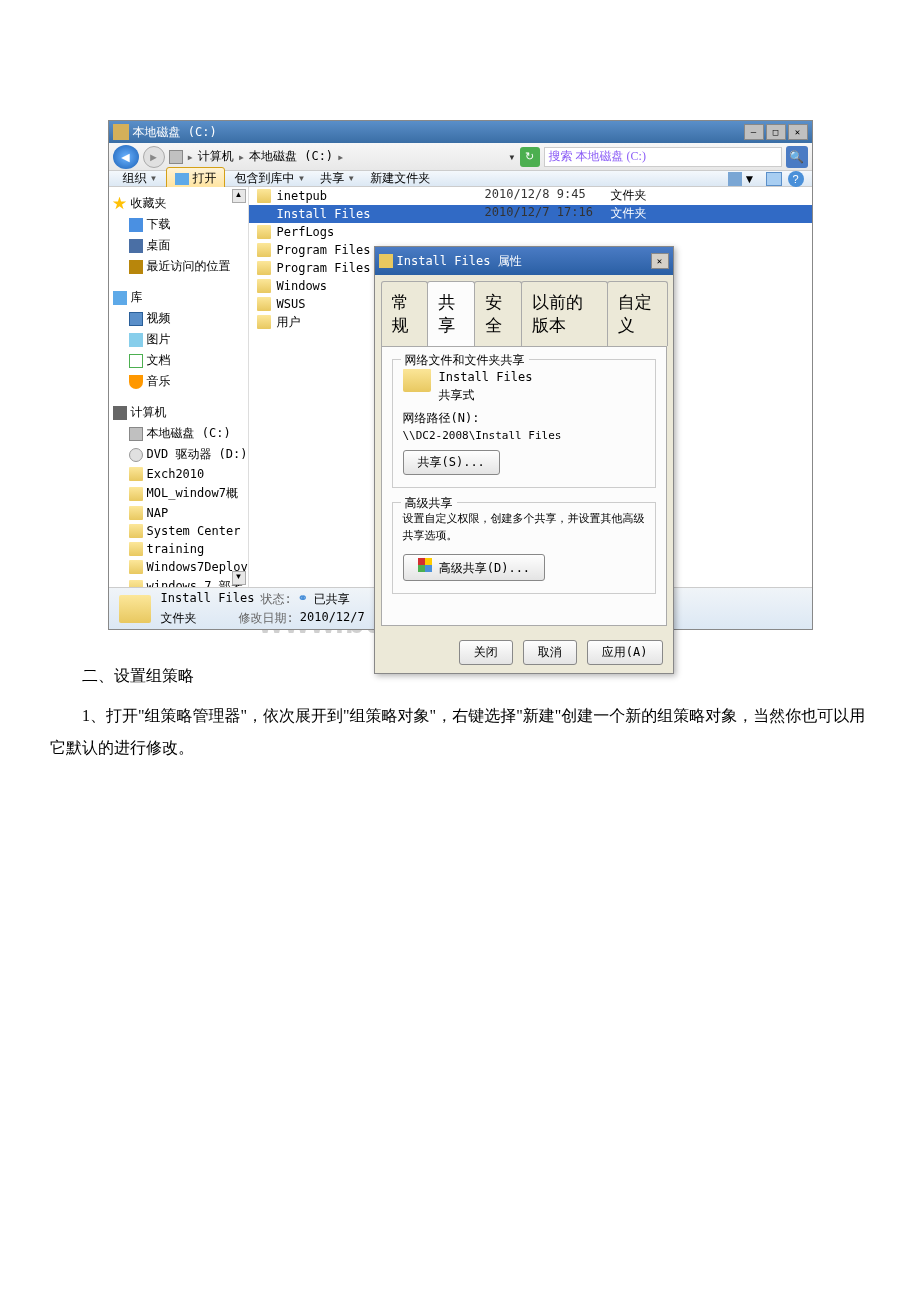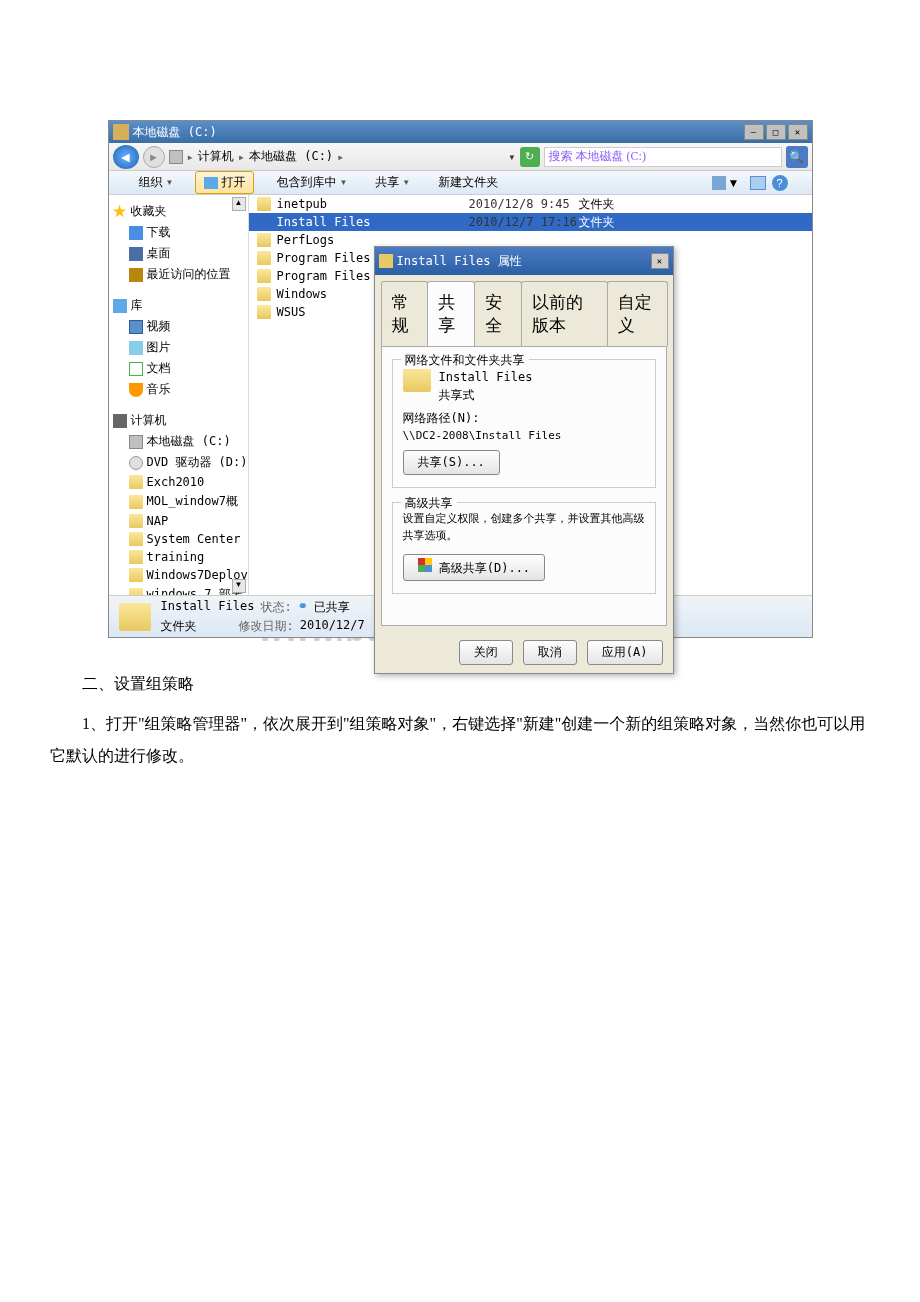--- a/index.html
+++ b/index.html
@@ -19,21 +19,21 @@
     .nav-back { width: 26px; height: 24px; border-radius: 50%; background: radial-gradient(#6bb3ff, #1a5fb4); display: flex; align-items: center; justify-content: center; color: #fff; font-size: 14px; cursor: pointer; }
     .nav-fwd { width: 22px; height: 22px; border-radius: 50%; background: #e0e0e0; border: 1px solid #aaa; display: flex; align-items: center; justify-content: center; color: #888; font-size: 11px; }
     .breadcrumb { display: flex; align-items: center; gap: 4px; font-family: SimSun, monospace; font-size: 12px; flex: 0 0 auto; }
     .bc-sep { color: #666; }
     .bc-drop { color: #333; margin-left: 160px; }
     .refresh-btn { width: 20px; height: 20px; background: #4caf50; border-radius: 3px; display: flex; align-items: center; justify-content: center; color: #fff; font-size: 11px; cursor: pointer; }
     .search-box { flex: 1; height: 20px; border: 1px solid #ccc; background: #fff; padding: 0 4px; font-size: 12px; color: #8b5cf6; font-family: SimSun; display: flex; align-items: flex-start; }
     .search-icon-btn { width: 22px; height: 22px; background: #4a7bc4; border-radius: 3px; display: flex; align-items: center; justify-content: center; color: #fff; font-size: 12px; cursor: pointer; }
     
     
-    .toolbar { height: 24px; background: linear-gradient(#f4f8fc, #dce8f4); border-bottom: 1px solid #ccc; display: flex; align-items: center; padding: 0 24px; gap: 16px; font-size: 12px; }
+    .toolbar { height: 16px; background: linear-gradient(#f4f8fc, #dce8f4); border-bottom: 1px solid #ccc; display: flex; align-items: center; padding: 0 8px; gap: 3px; font-size: 12px; }
     .tb-item { padding: 2px 6px; cursor: pointer; display: flex; align-items: center; gap: 3px; }
     .tb-item .arrow { font-size: 8px; color: #555; }
     .tb-open { background: linear-gradient(#fff3d6, #ffe39b); border: 1px solid #d4a017; border-radius: 3px; padding: 2px 8px; display: flex; align-items: center; gap: 3px; cursor: pointer; }
     .tb-open-icon { width: 14px; height: 12px; background: #5da9e8; display: inline-block; }
     .tb-right { margin-left: auto; display: flex; gap: 6px; align-items: center; }
     .tb-view-btn { display: flex; align-items: center; gap: 2px; padding: 2px 4px; cursor: pointer; }
     .view-icon { width: 14px; height: 14px; background: #7aa6d4; display: inline-block; }
     .preview-icon { width: 16px; height: 14px; background: #a8cef2; border: 1px solid #5a8fc9; display: inline-block; }
     .help-icon { width: 16px; height: 16px; border-radius: 50%; background: #4a90d9; color: #fff; font-size: 11px; display: flex; align-items: center; justify-content: center; cursor: pointer; }
     
@@ -66,21 +66,21 @@
     
     .filelist { flex: 1; background: #fff; position: relative; }
     .list-header { display: flex; background: linear-gradient(#fdfdfd, #f0f0f0); border-bottom: 1px solid #ddd; height: 22px; align-items: center; font-size: 12px; }
     .col { padding: 0 8px; border-right: 1px solid #e0e0e0; height: 100%; display: flex; align-items: center; cursor: pointer; }
     .col-name { width: 220px; gap: 4px; }
     .col-date { width: 110px; }
     .col-type { width: 100px; }
     .col-size { width: 70px; }
     .sort-arrow { font-size: 8px; color: #666; }
     .list-body { font-family: SimSun, monospace; font-size: 12px; }
-    .row { display: flex; align-items: center; height: 18px; padding: 0 8px; cursor: pointer; }
+    .row { display: flex; height: 18px; padding: 0 8px; cursor: pointer; gap: 16px; }
     .row .ico { margin-right: 6px; }
     .row-name { width: 212px; display: flex; align-items: center; }
     .row-date { width: 110px; color: #333; }
     .row-type { width: 100px; }
     .row.selected { background: #316ac5; color: #fff; }
     .row.selected .row-name span { background: #316ac5; }
     
     
     .statusbar { height: 42px; background: linear-gradient(#f0f4f8, #dce8f4); border-top: 1px solid #ccc; display: flex; align-items: center; padding: 4px 10px; gap: 10px; font-size: 12px; font-family: SimSun, monospace; }
     .status-icon { width: 32px; height: 28px; background: linear-gradient(#fce79a, #e8c860); border-radius: 2px; }
@@ -326,20 +326,28 @@
               <div class="row-type"></div>
             </div>
             <div class="row">
               <div class="row-name">
                 <span class="ico ico-folder"></span>
                 <span>WSUS</span>
               </div>
               <div class="row-date"></div>
               <div class="row-type"></div>
             </div>
+            <div class="row">
+              <div class="row-name">
+                <span class="ico ico-folder"></span>
+                <span>用户</span>
+              </div>
+              <div class="row-date"></div>
+              <div class="row-type"></div>
+            </div>
           </div>
       </div>
     </div>
 
     <div class="statusbar">
       <div class="status-icon"></div>
       <div class="status-text">
         <div class="status-line">
           <span>Install Files</span>
           <span class="status-label">状态:</span>

